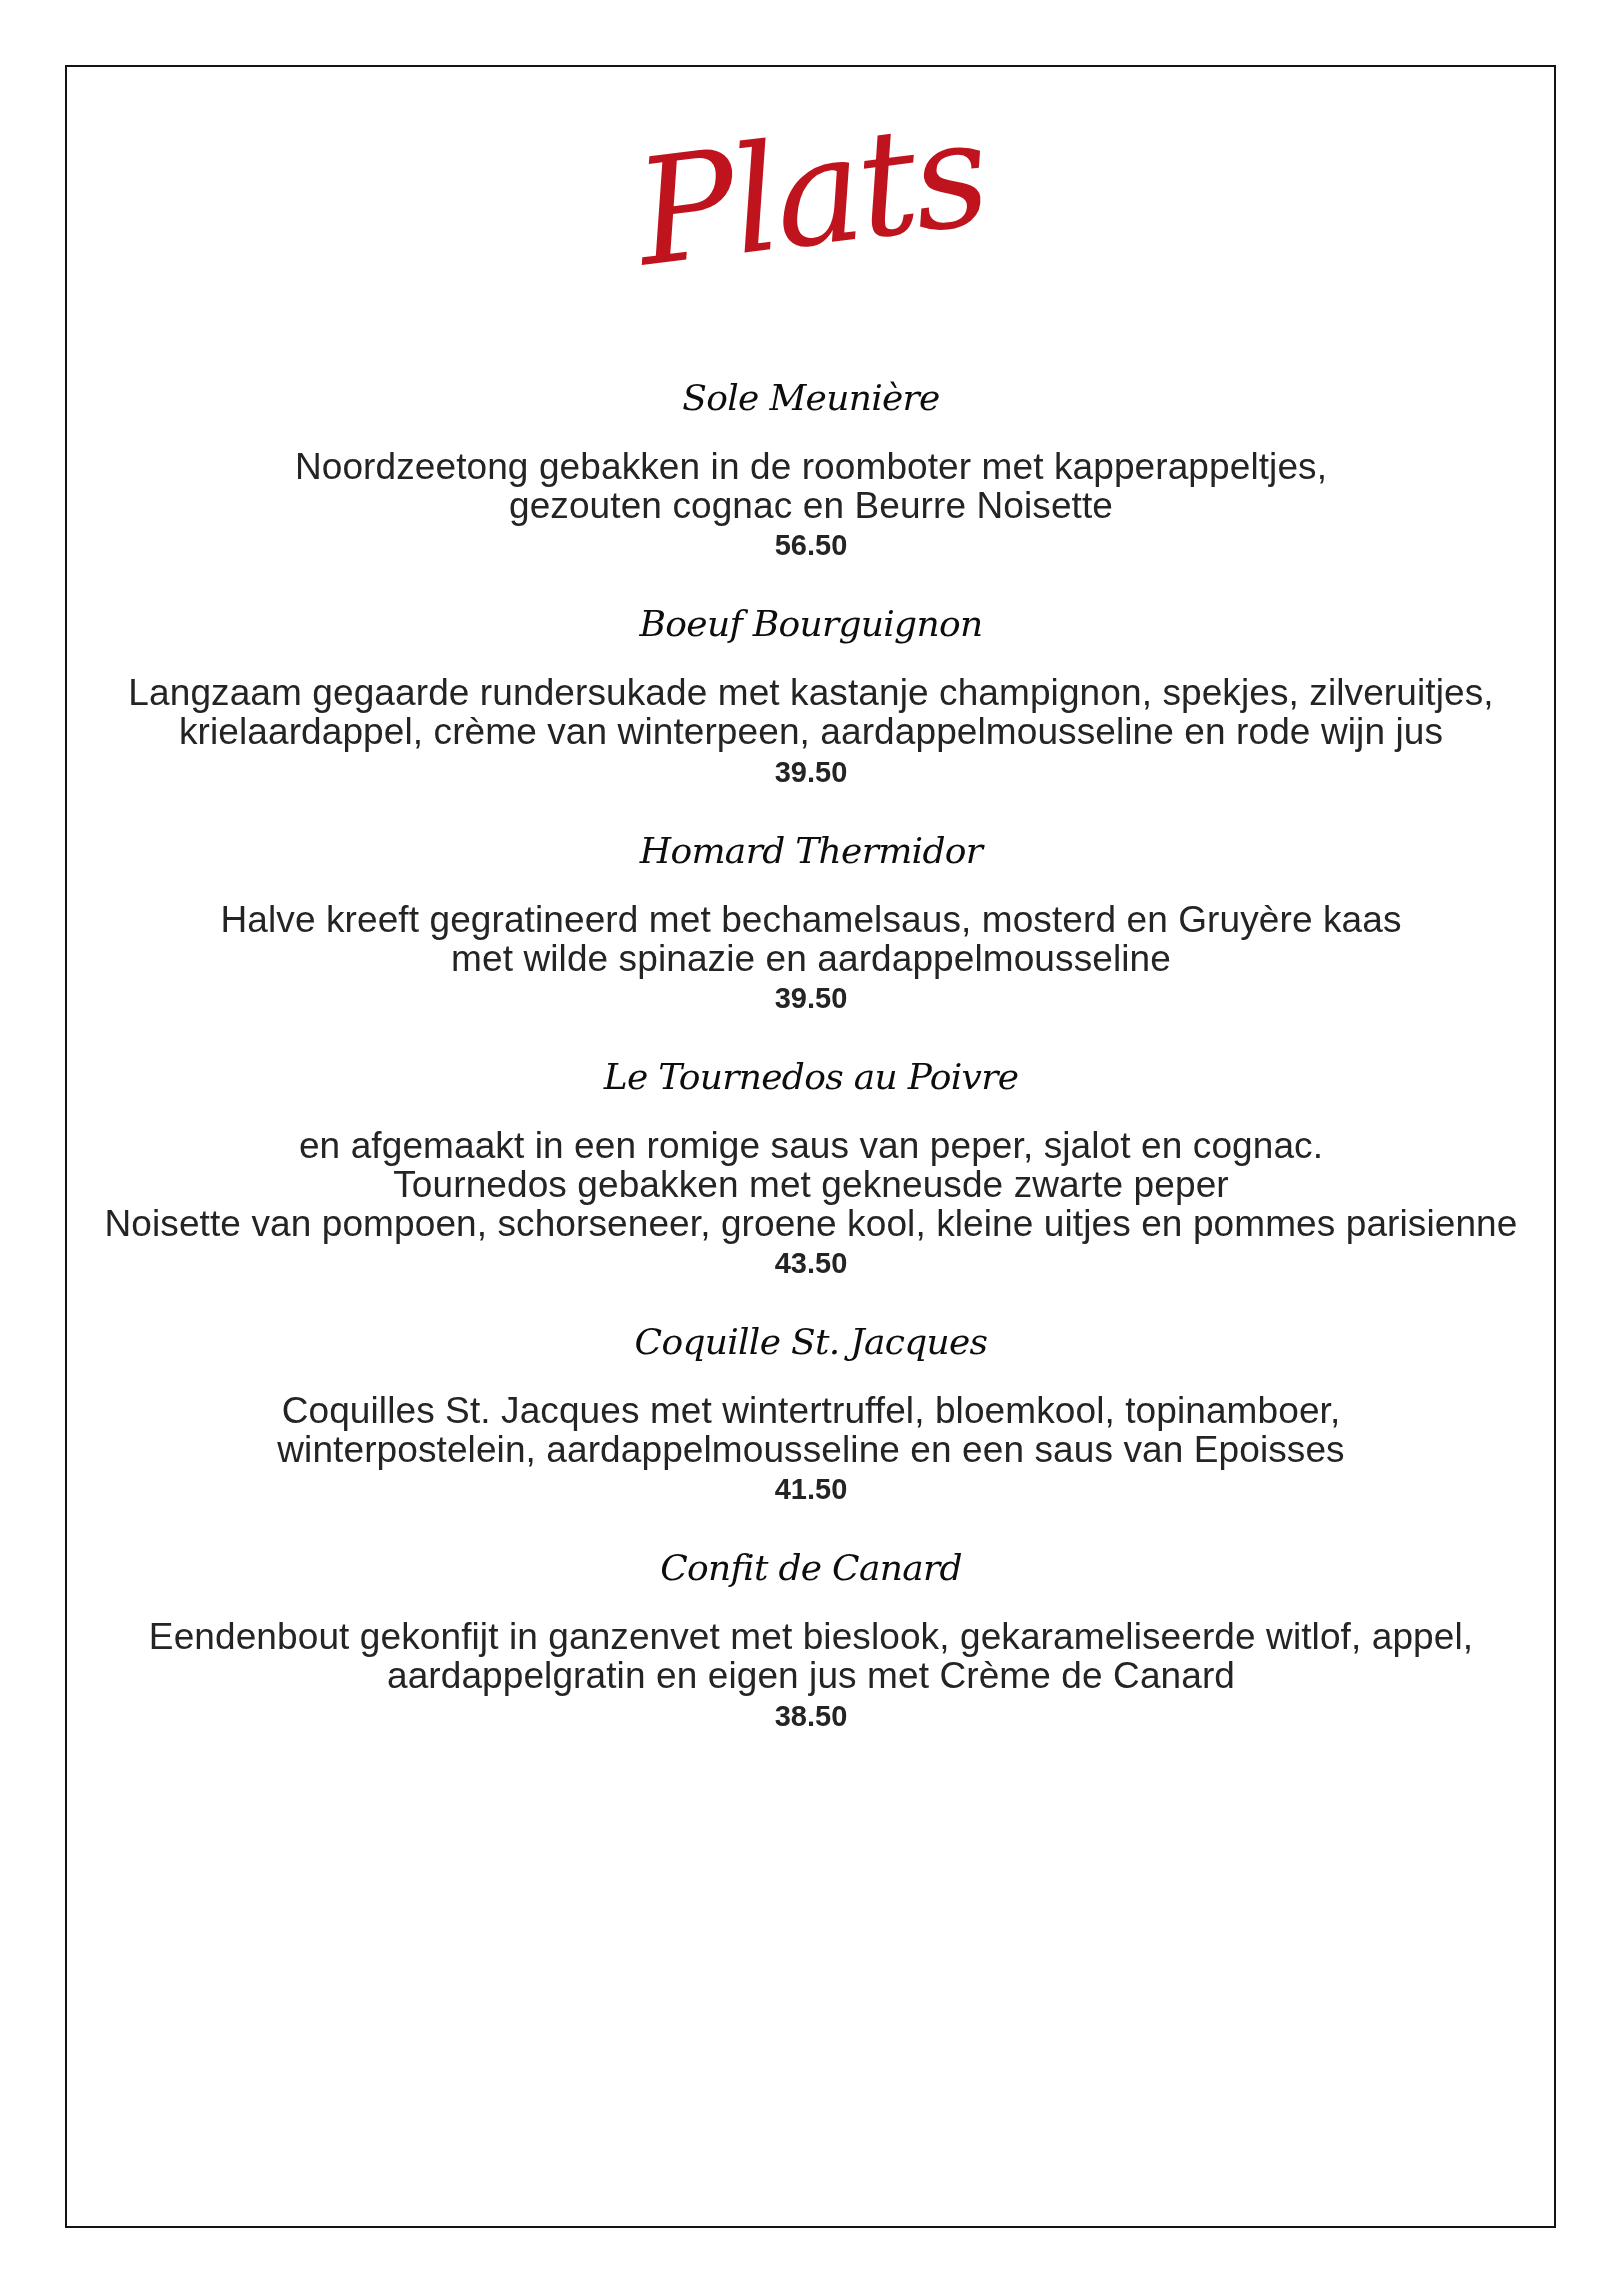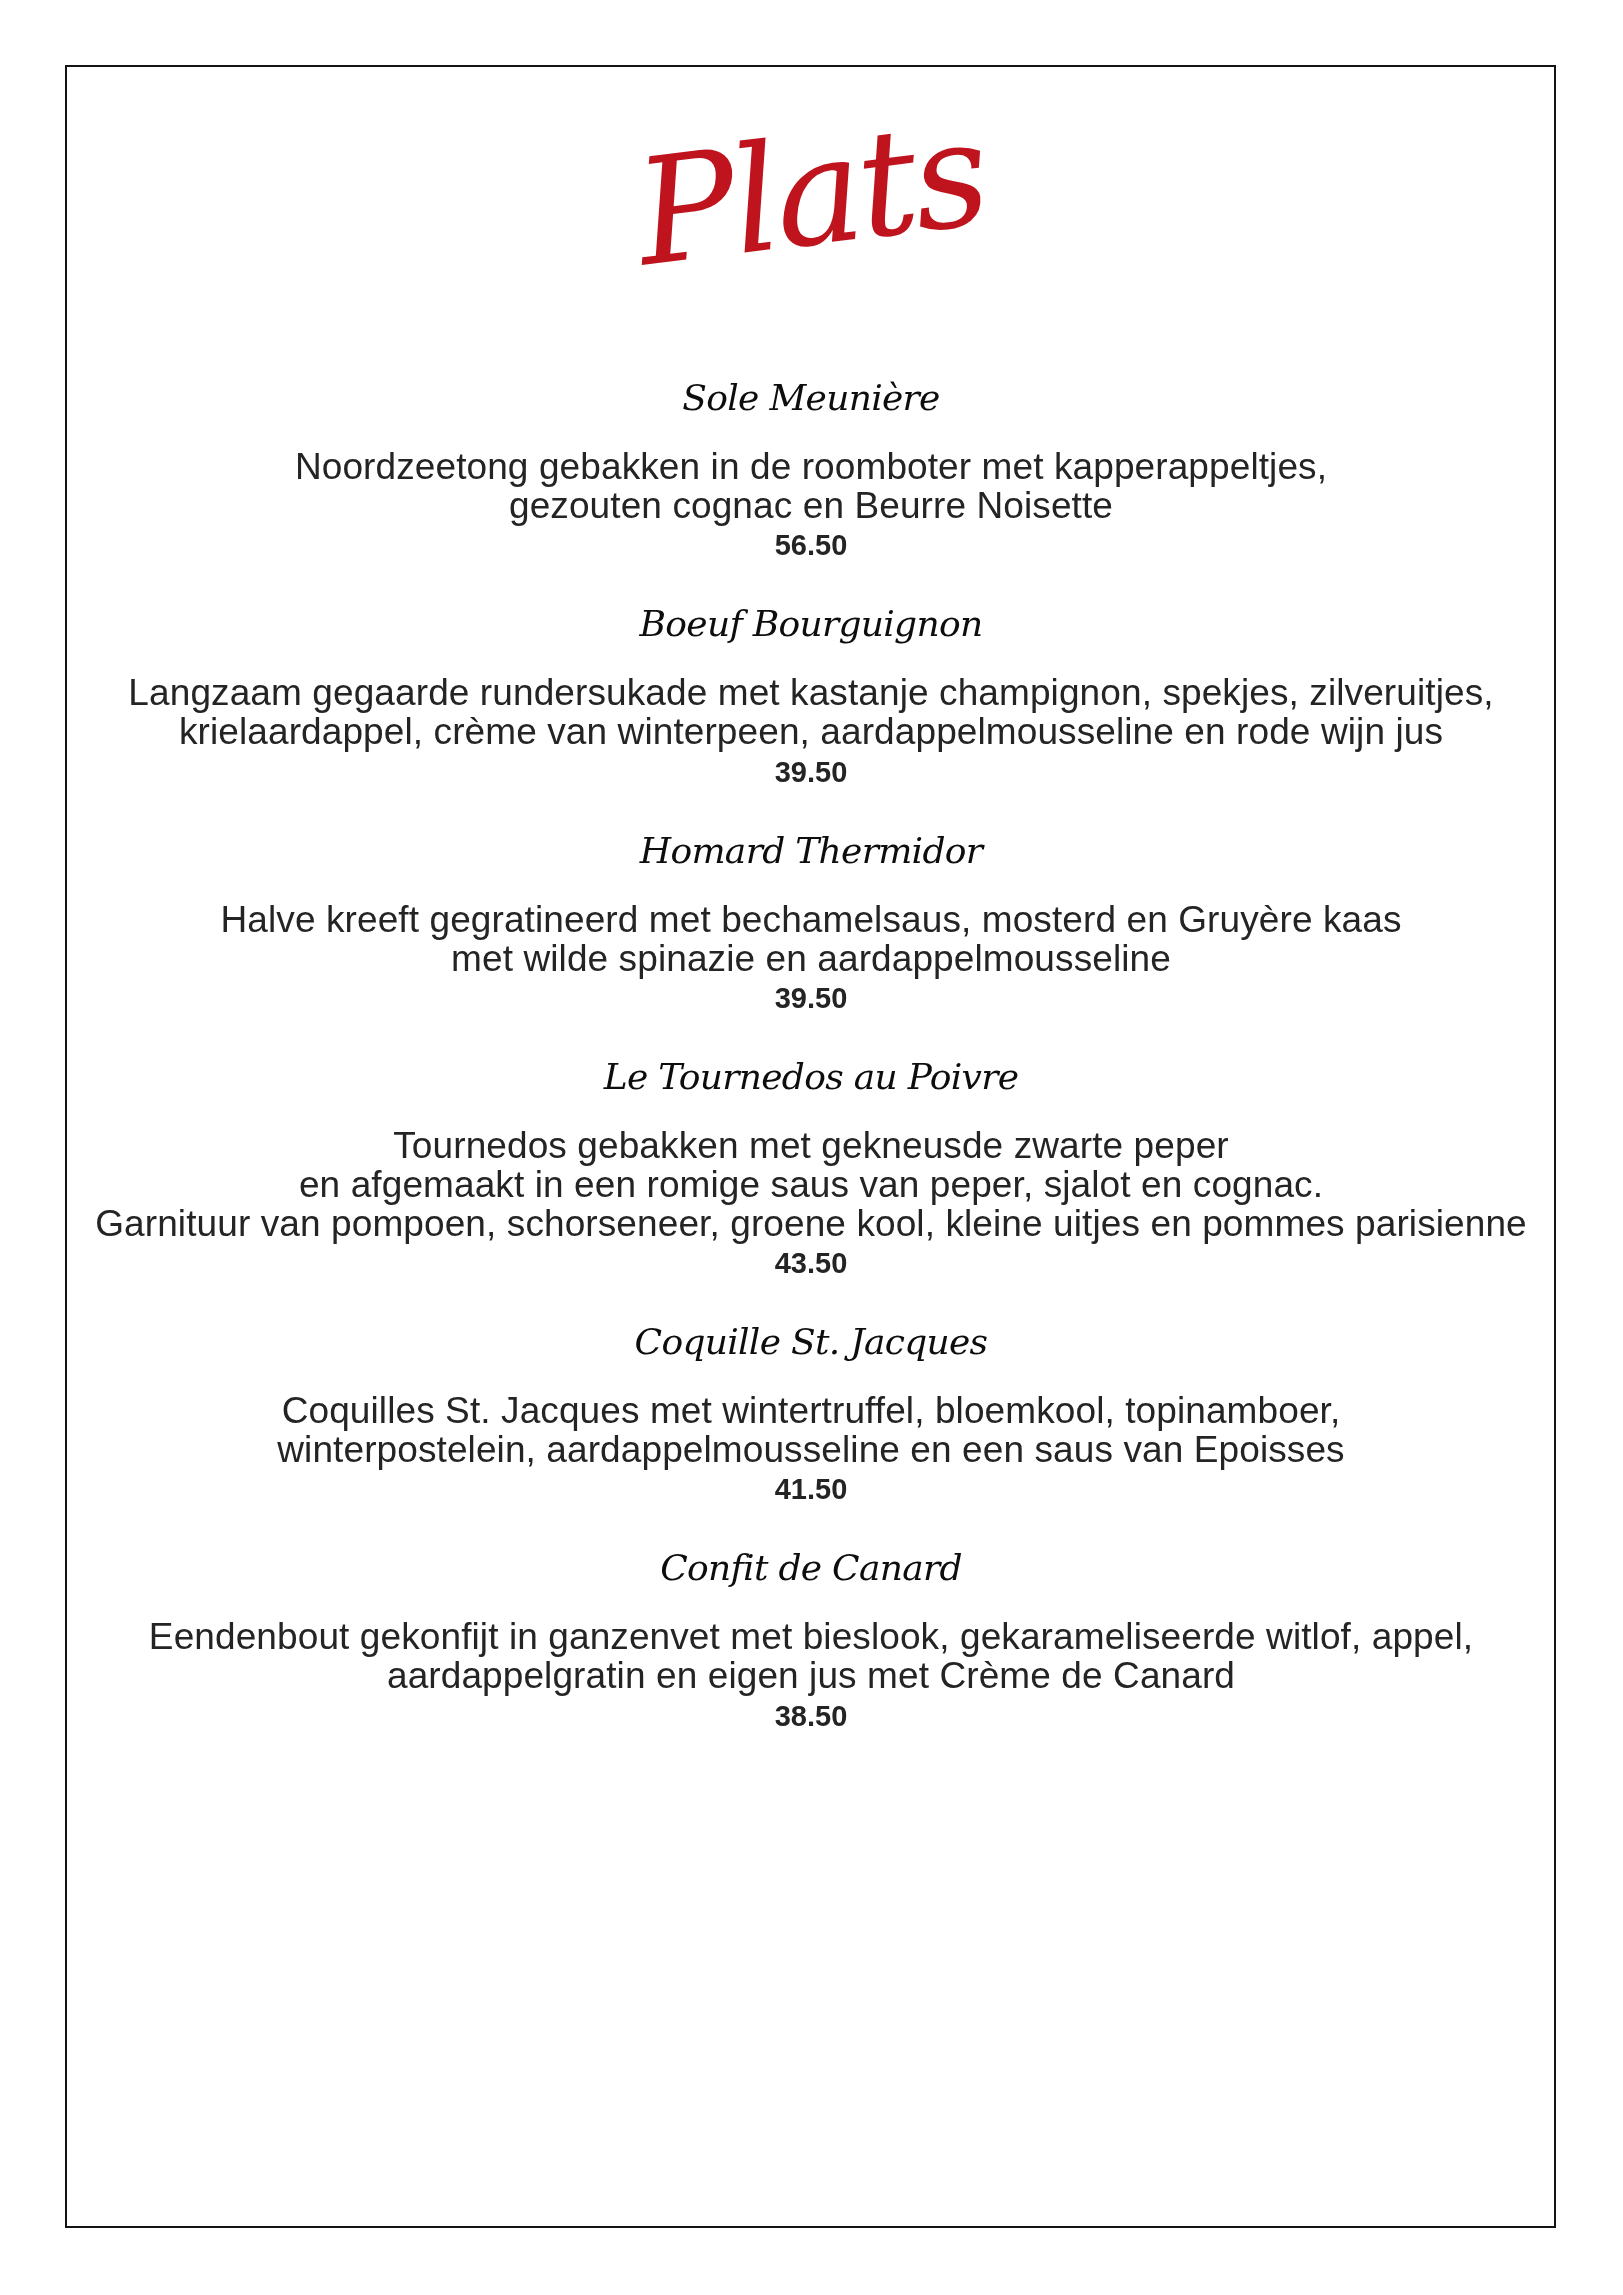--- a/index.html
+++ b/index.html
@@ -98,23 +98,23 @@
 
   <section class="dish">
     <h2 class="dish-name">Homard Thermidor</h2>
     <p class="desc-line">Halve kreeft gegratineerd met bechamelsaus, mosterd en Gruyère kaas</p>
     <p class="desc-line">met wilde spinazie en aardappelmousseline</p>
     <p class="price">39.50</p>
   </section>
 
   <section class="dish">
     <h2 class="dish-name">Le Tournedos au Poivre</h2>
+    <p class="desc-line">en afgemaakt in een romige saus van peper, sjalot en cognac.</p>
     <p class="desc-line">Tournedos gebakken met gekneusde zwarte peper</p>
-    <p class="desc-line">en afgemaakt in een romige saus van peper, sjalot en cognac.</p>
-    <p class="desc-line">Garnituur van pompoen, schorseneer, groene kool, kleine uitjes en pommes parisienne</p>
+    <p class="desc-line">Noisette van pompoen, schorseneer, groene kool, kleine uitjes en pommes parisienne</p>
     <p class="price">43.50</p>
   </section>
 
   <section class="dish">
     <h2 class="dish-name">Coquille St. Jacques</h2>
     <p class="desc-line">Coquilles St. Jacques met wintertruffel, bloemkool, topinamboer,</p>
     <p class="desc-line">winterpostelein, aardappelmousseline en een saus van Epoisses</p>
     <p class="price">41.50</p>
   </section>
 

